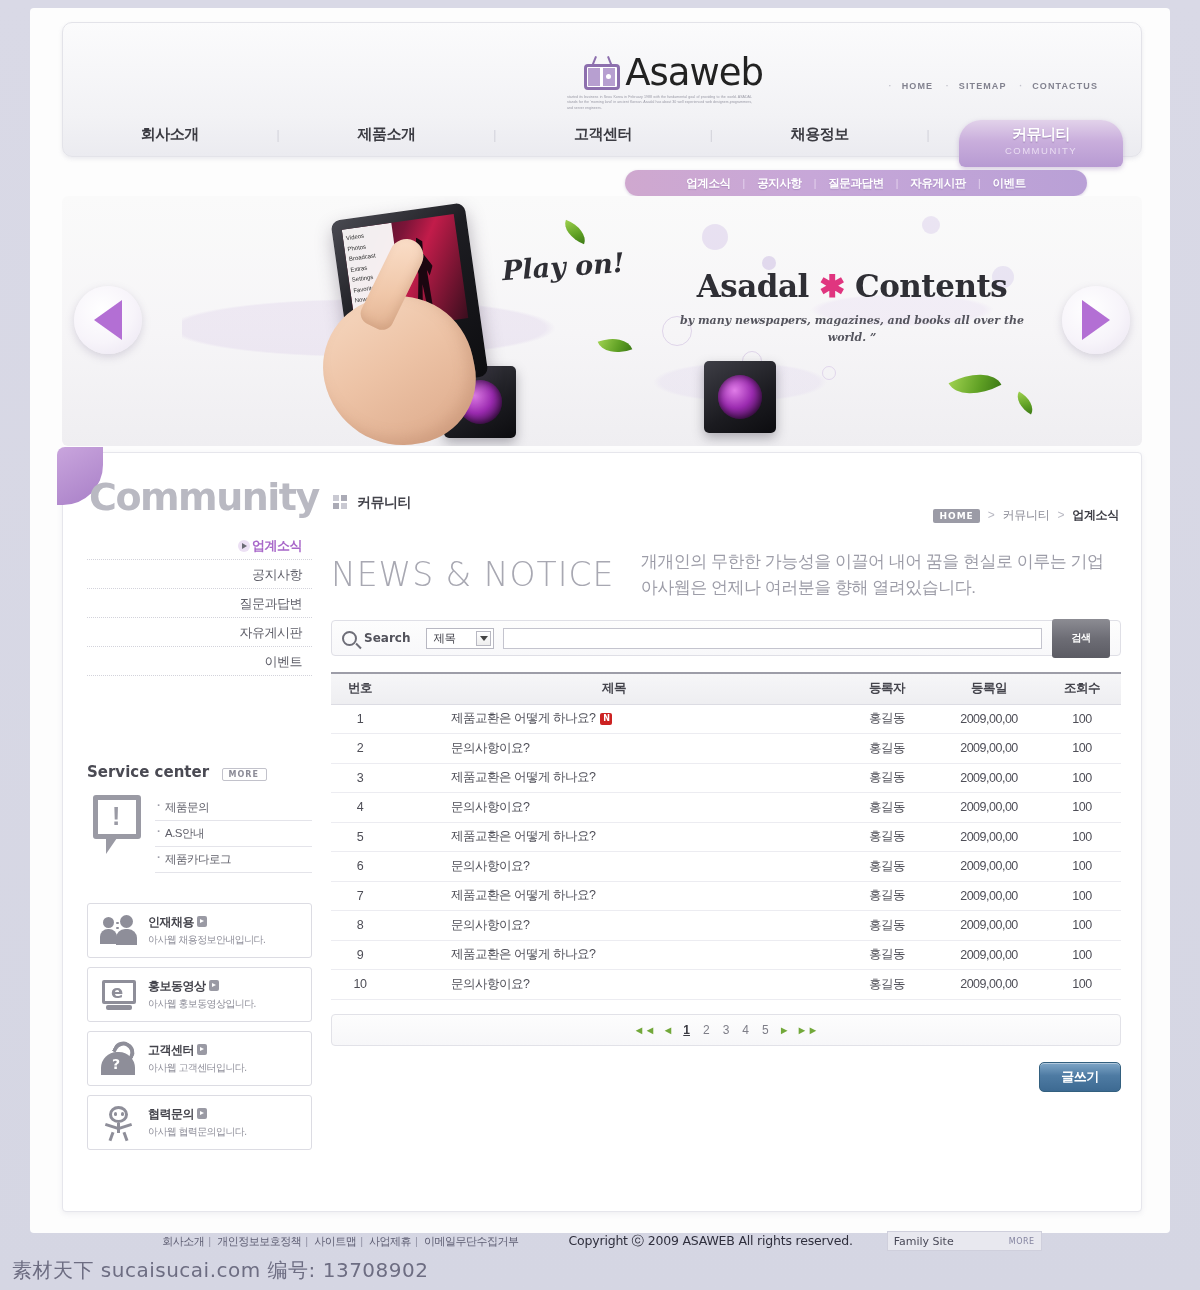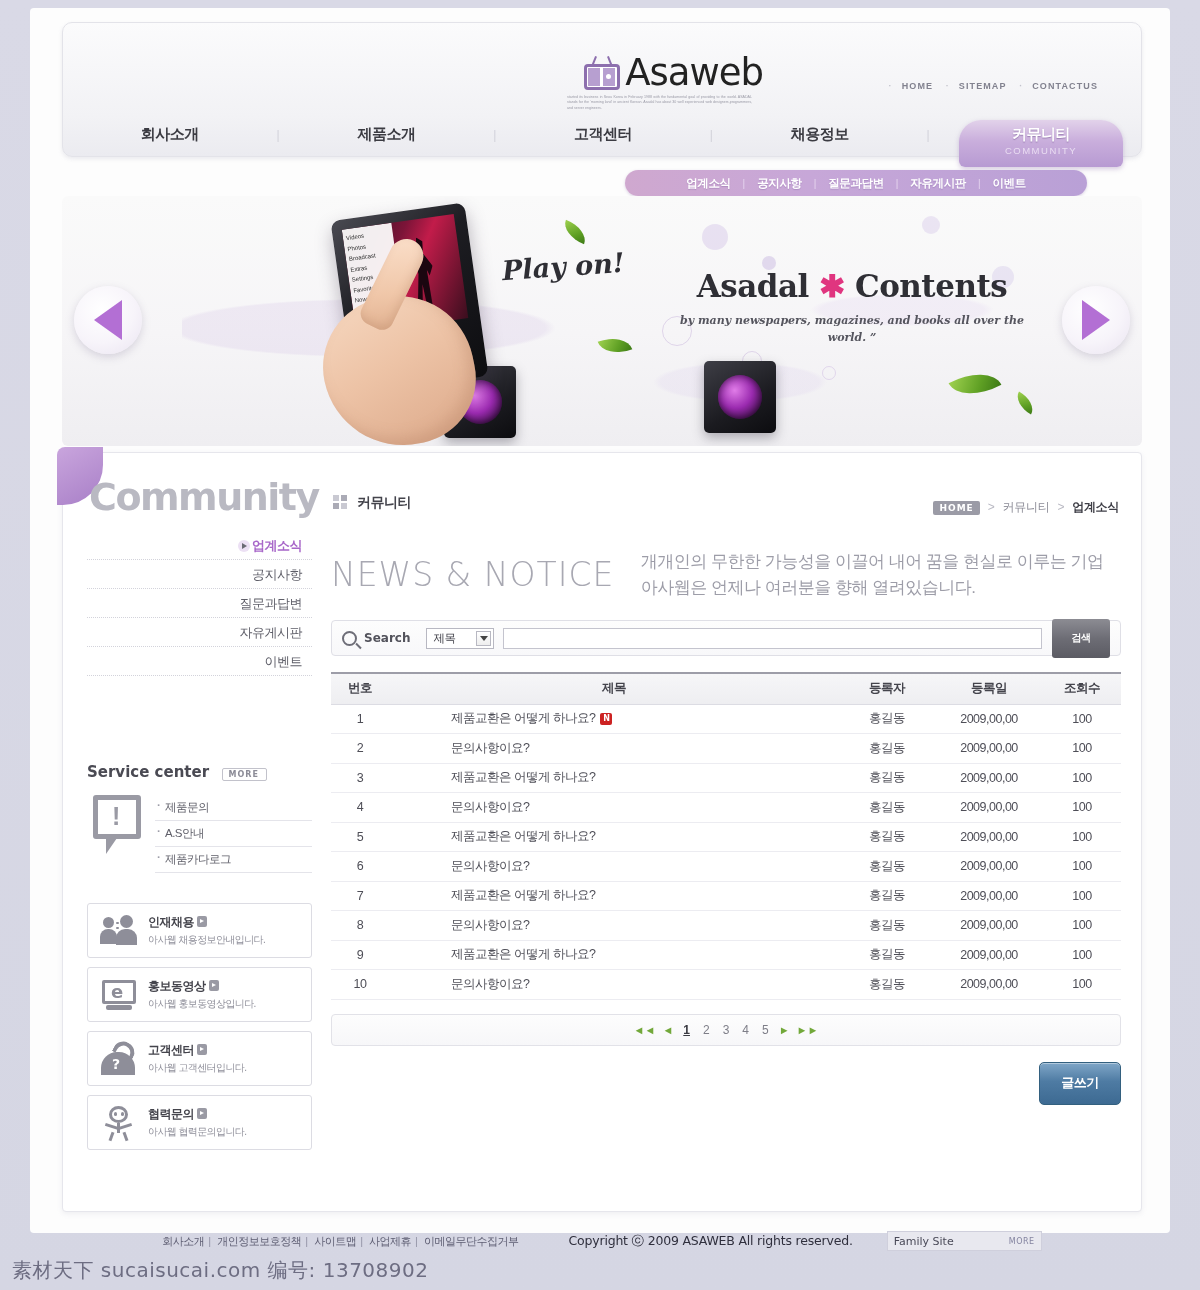--- a/index.html
+++ b/index.html
@@ -215,21 +215,21 @@
   }
   .squares { position: absolute; left: 270px; top: 42px; width: 16px; height: 16px; }
   .sq { position: absolute; width: 6px; height: 6px; background: #c9c9d2; }
   .sq1 { left: 0; top: 0; } .sq2 { left: 8px; top: 0; background:#ababb6;}
   .sq3 { left: 0; top: 8px; background:#ababb6;} .sq4 { left: 8px; top: 8px; }
   .community-kr {
     position: absolute; left: 294px; top: 41px;
     font-size: 14px; font-weight: bold; color: #44444c; letter-spacing: -.5px;
   }
   .breadcrumb {
-    position: absolute; right: 22px; top: 46px;
+    position: absolute; right: 22px; top: 54px;
     font-size: 12px; color: #8b8b96; letter-spacing: -.3px;
   }
   .bc-home {
     background: #9b9ba6; color: #fff; font-size: 9px; font-weight: bold;
     padding: 2px 6px; border-radius: 2px; letter-spacing: 1px;
     font-family: "DejaVu Sans", sans-serif;
   }
   .bc-sep { color: #b9b9c3; margin: 0 5px; }
   .bc-cur { color: #3d3d45; font-weight: bold; }
 
@@ -404,21 +404,21 @@
   .pager {
     margin-top: 14px; height: 32px; border: 1px solid #e2e2e8; border-radius: 4px;
     background: linear-gradient(180deg,#fdfdfd,#f7f7f9);
     display: flex; align-items: center; justify-content: center; gap: 3px;
     font-size: 12px; color: #7e7e88;
   }
   .pg-num { padding: 0 5px; cursor: pointer; }
   .pg-num.cur { color: #3a3a42; font-weight: bold; text-decoration: underline; }
   .pg-arrow { color: #72a83a; font-size: 11px; padding: 0 2px; cursor: pointer; }
   .write-btn {
-    float: right; margin-top: 16px; width: 82px; height: 43px;
+    float: right; margin-top: 16px; width: 82px; height: 30px;
     background: linear-gradient(180deg,#7fa6c7 0%,#4e7ba3 45%,#3d6a92 100%);
     border: 1px solid #33607f; border-radius: 5px;
     color: #fff; font-size: 13px; font-weight: bold; letter-spacing: -.5px;
     cursor: pointer; font-family: "Liberation Sans", sans-serif;
     box-shadow: inset 0 1px 0 rgba(255,255,255,.4);
   }
 
   
   .footer {
     position: absolute; left: 0; bottom: 33px; width: 1200px; height: 32px;

